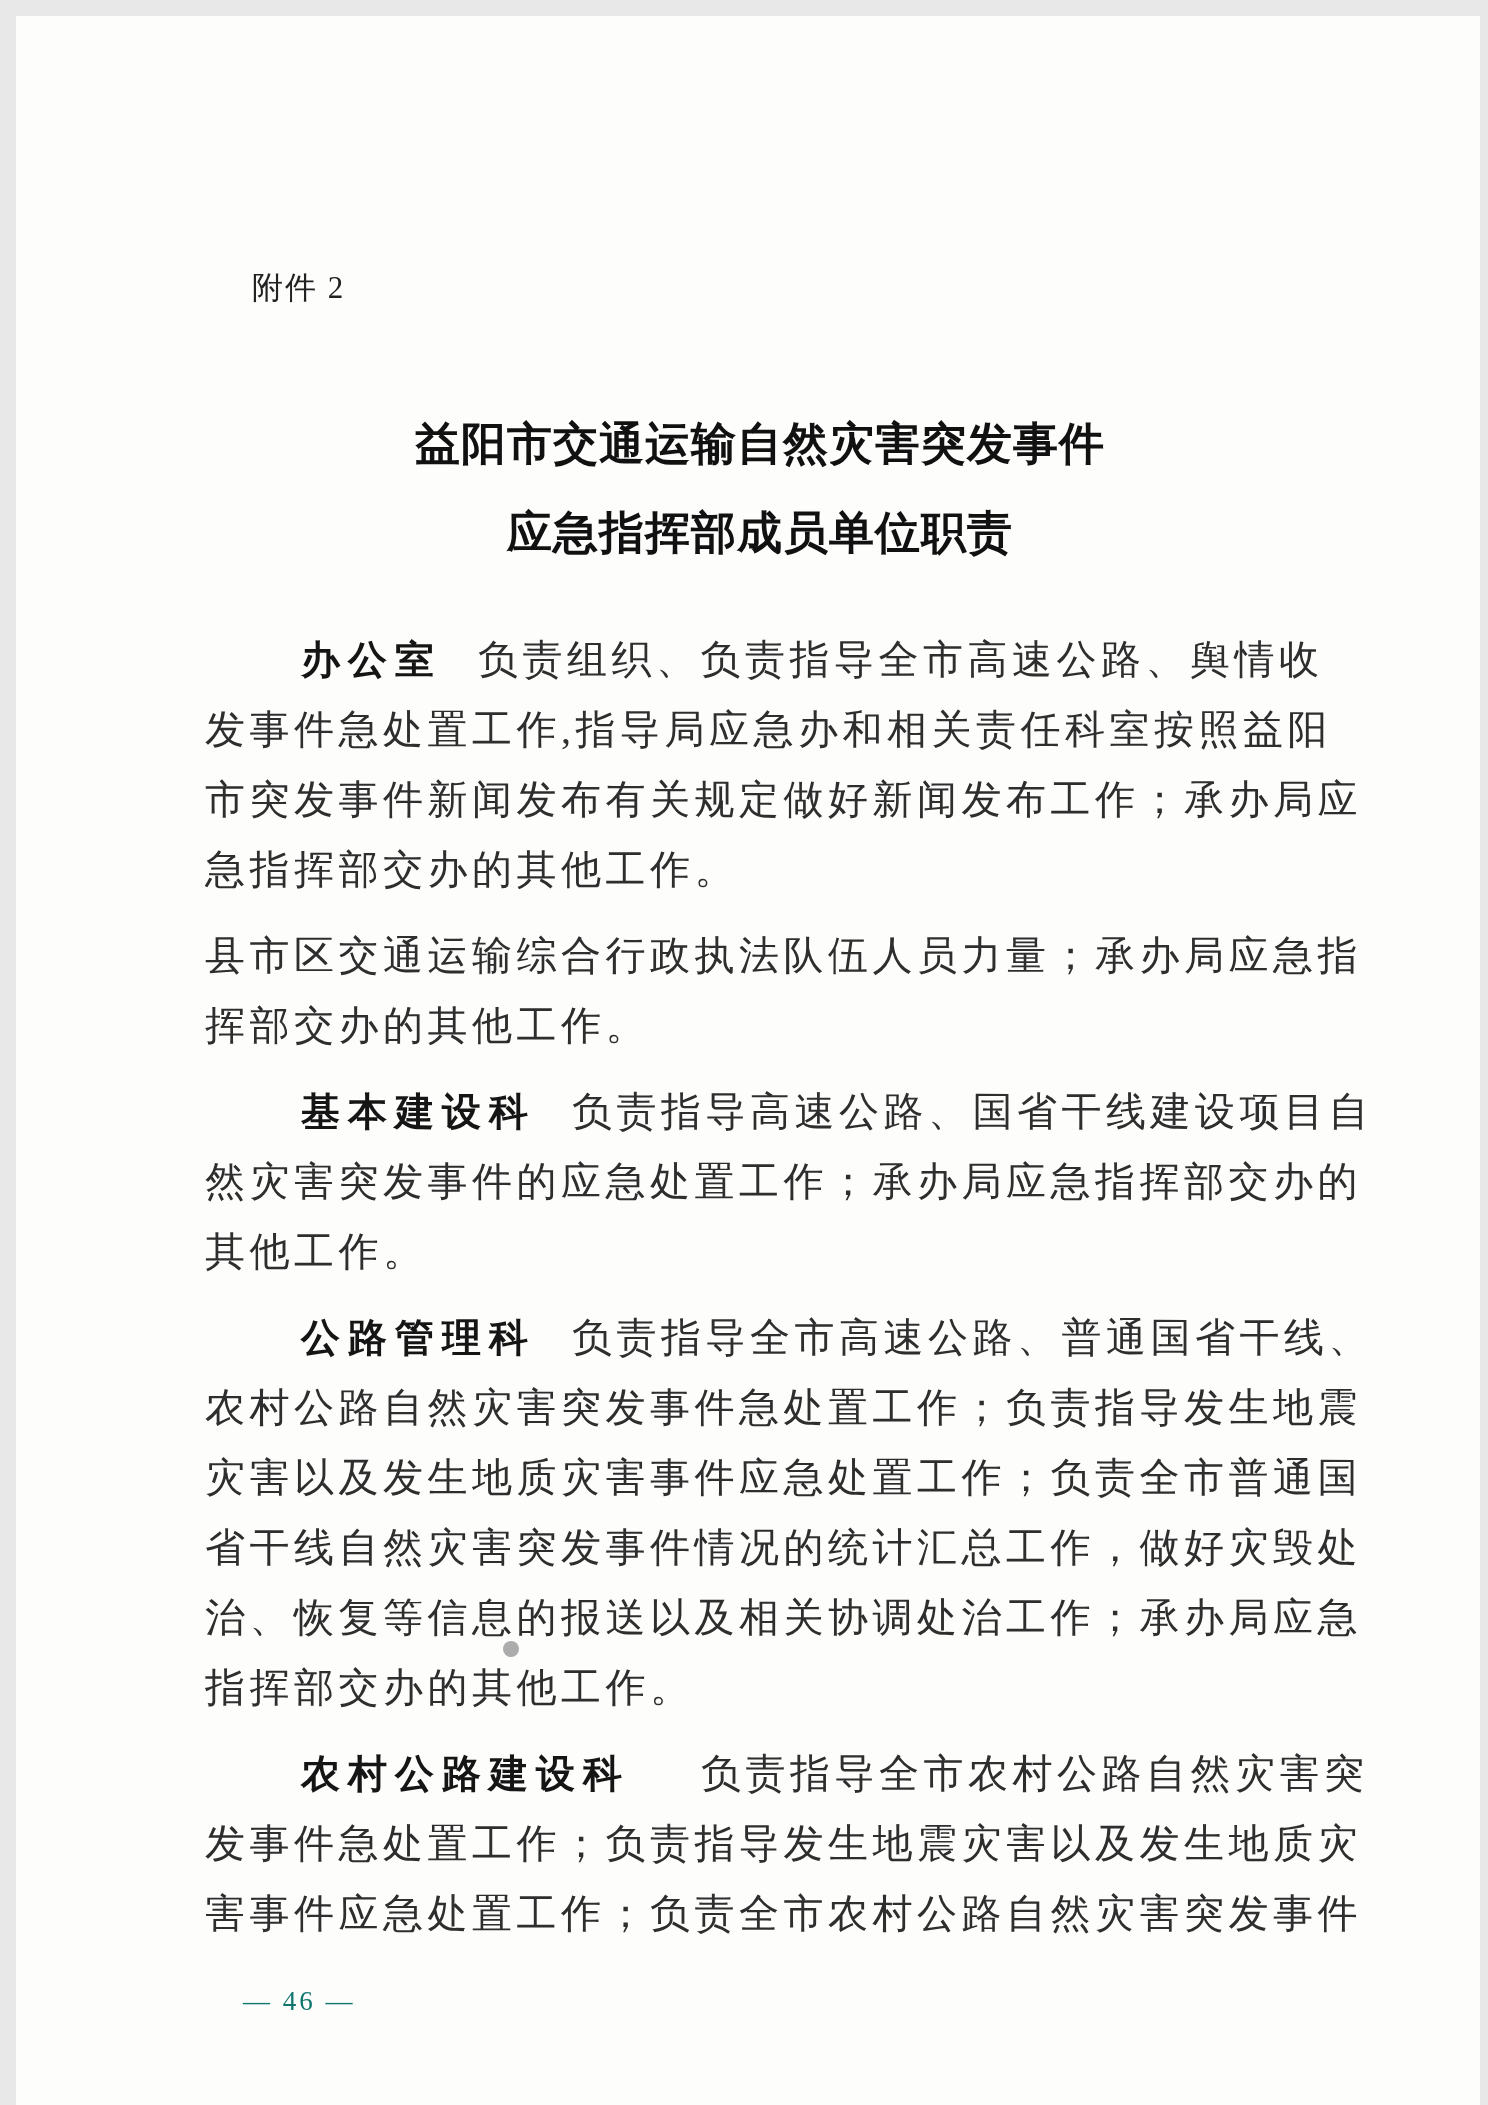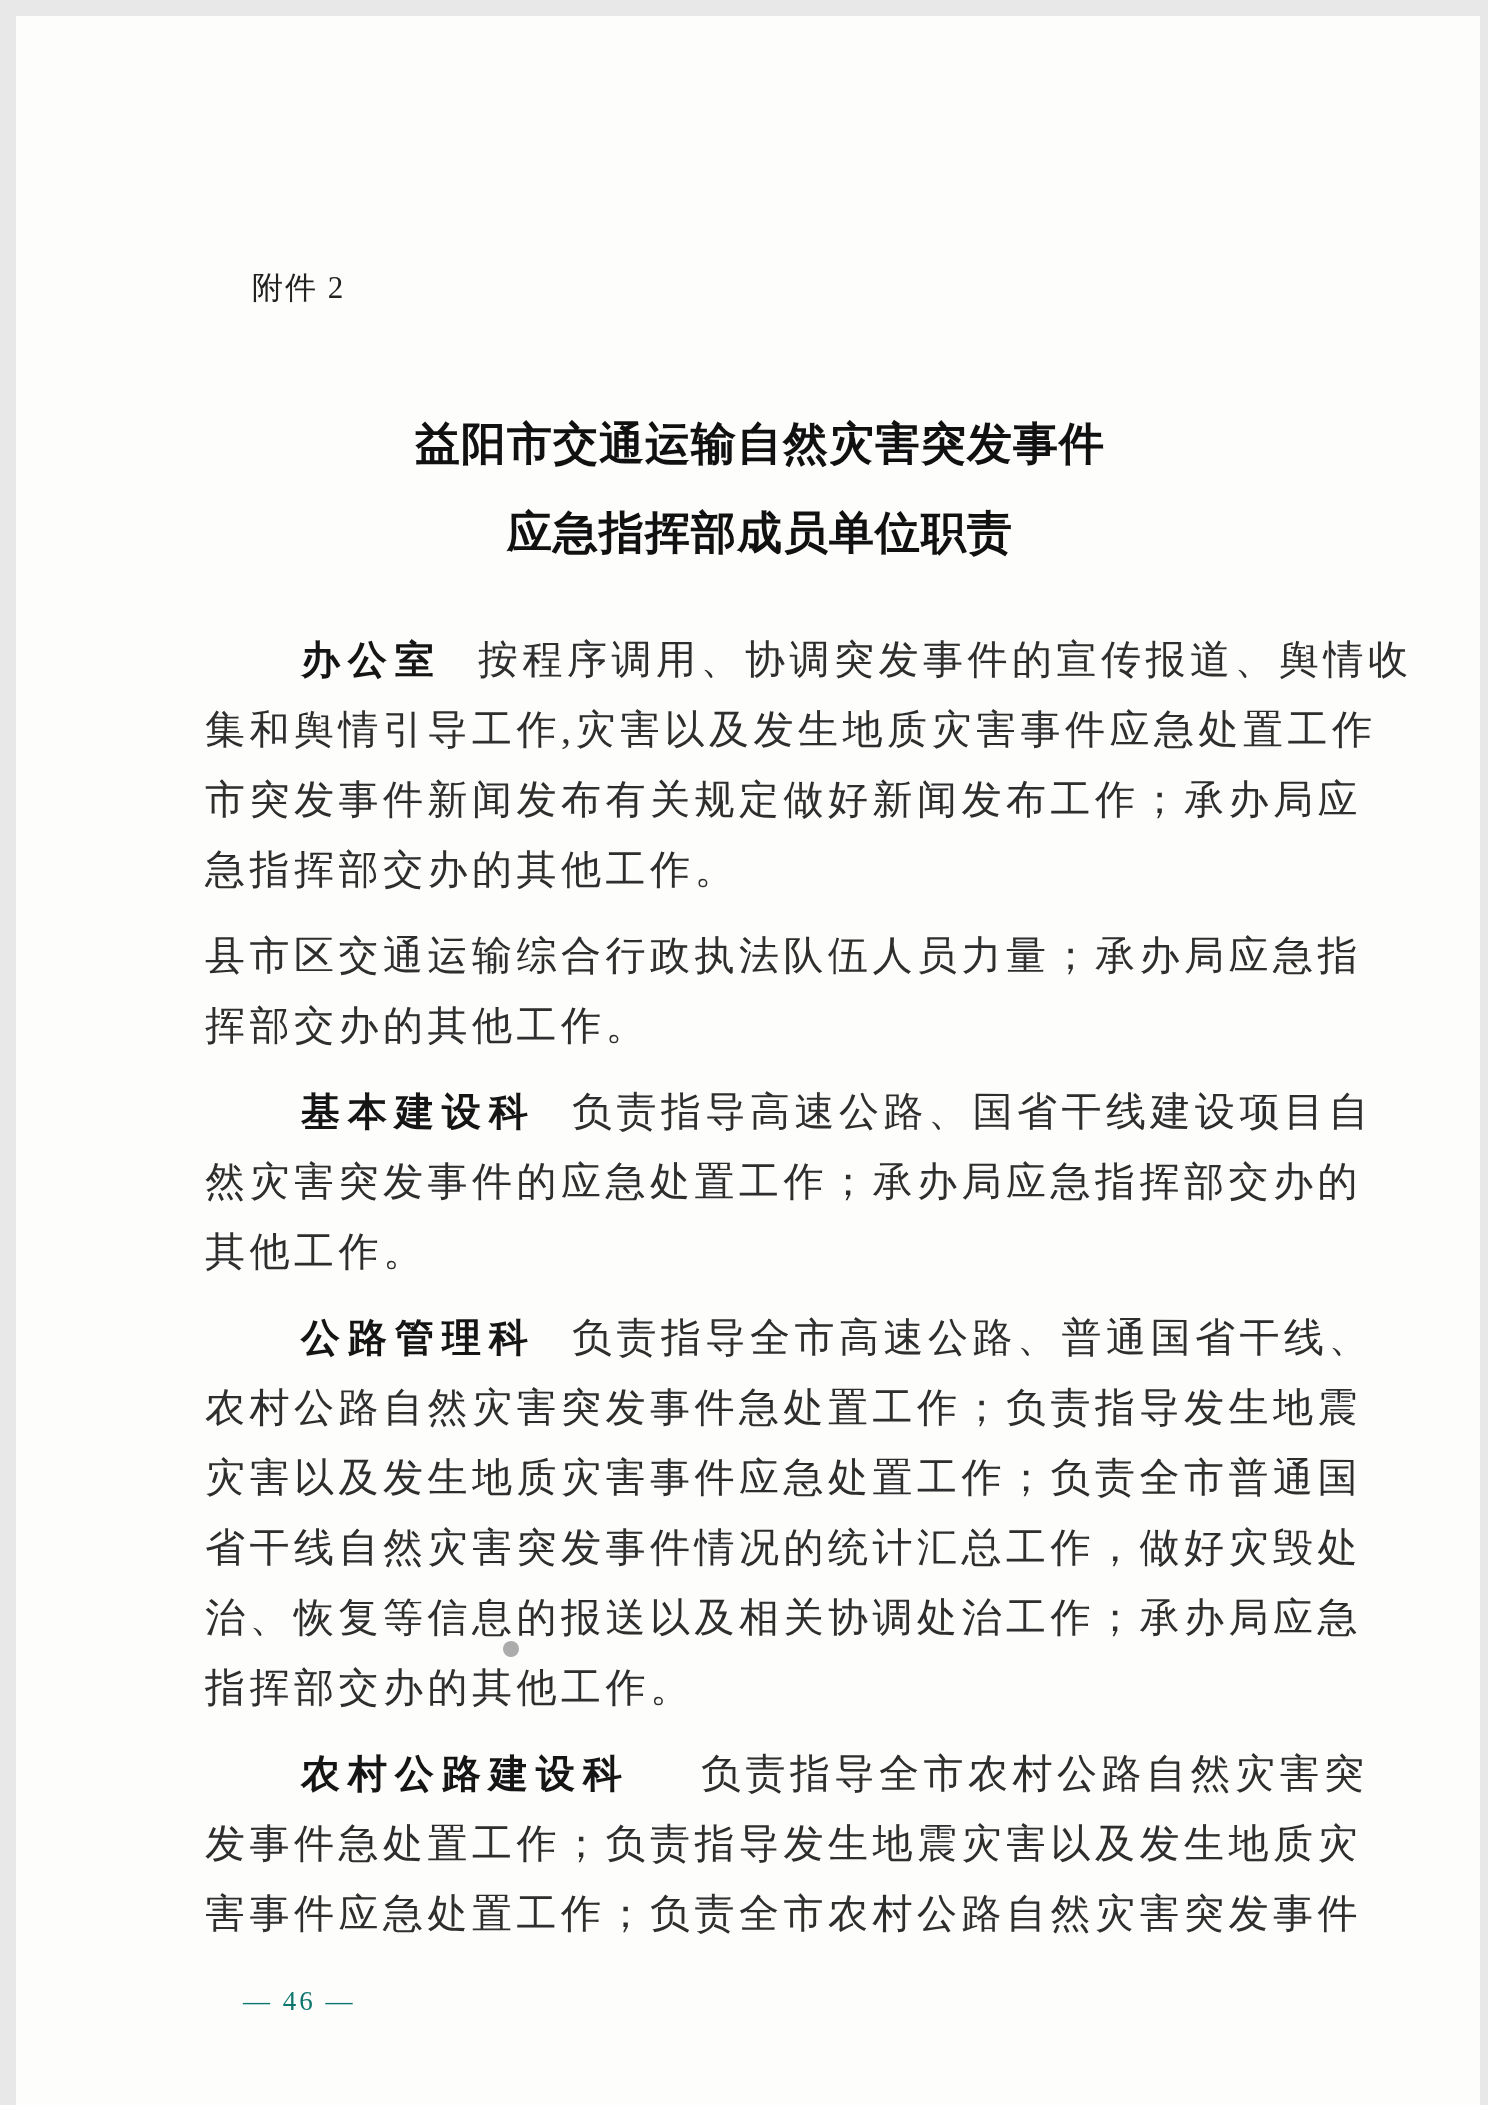--- a/index.html
+++ b/index.html
@@ -85,22 +85,22 @@
   <div class="attachment-label">附件 2</div>
 
   <div class="doc-title">
     <div class="t-line">益阳市交通运输自然灾害突发事件</div>
     <div class="t-line">应急指挥部成员单位职责</div>
   </div>
 
   <div class="body-text">
 
     <div class="para">
-      <div class="line first"><span class="sec-head">办公室</span><span class="head-gap"></span><span>按程序调用、协调突发事件的宣传报道、舆情收</span></div>
-      <div class="line">集和舆情引导工作,灾害以及发生地质灾害事件应急处置工作</div>
+      <div class="line first"><span class="sec-head">办公室</span><span class="head-gap"></span><span>负责组织、负责指导全市高速公路、舆情收</span></div>
+      <div class="line">发事件急处置工作,指导局应急办和相关责任科室按照益阳</div>
       <div class="line">市突发事件新闻发布有关规定做好新闻发布工作；承办局应</div>
       <div class="line">急指挥部交办的其他工作。</div>
     </div>
 
     <div class="para">
       <div class="line">县市区交通运输综合行政执法队伍人员力量；承办局应急指</div>
       <div class="line">挥部交办的其他工作。</div>
     </div>
 
     <div class="para">

